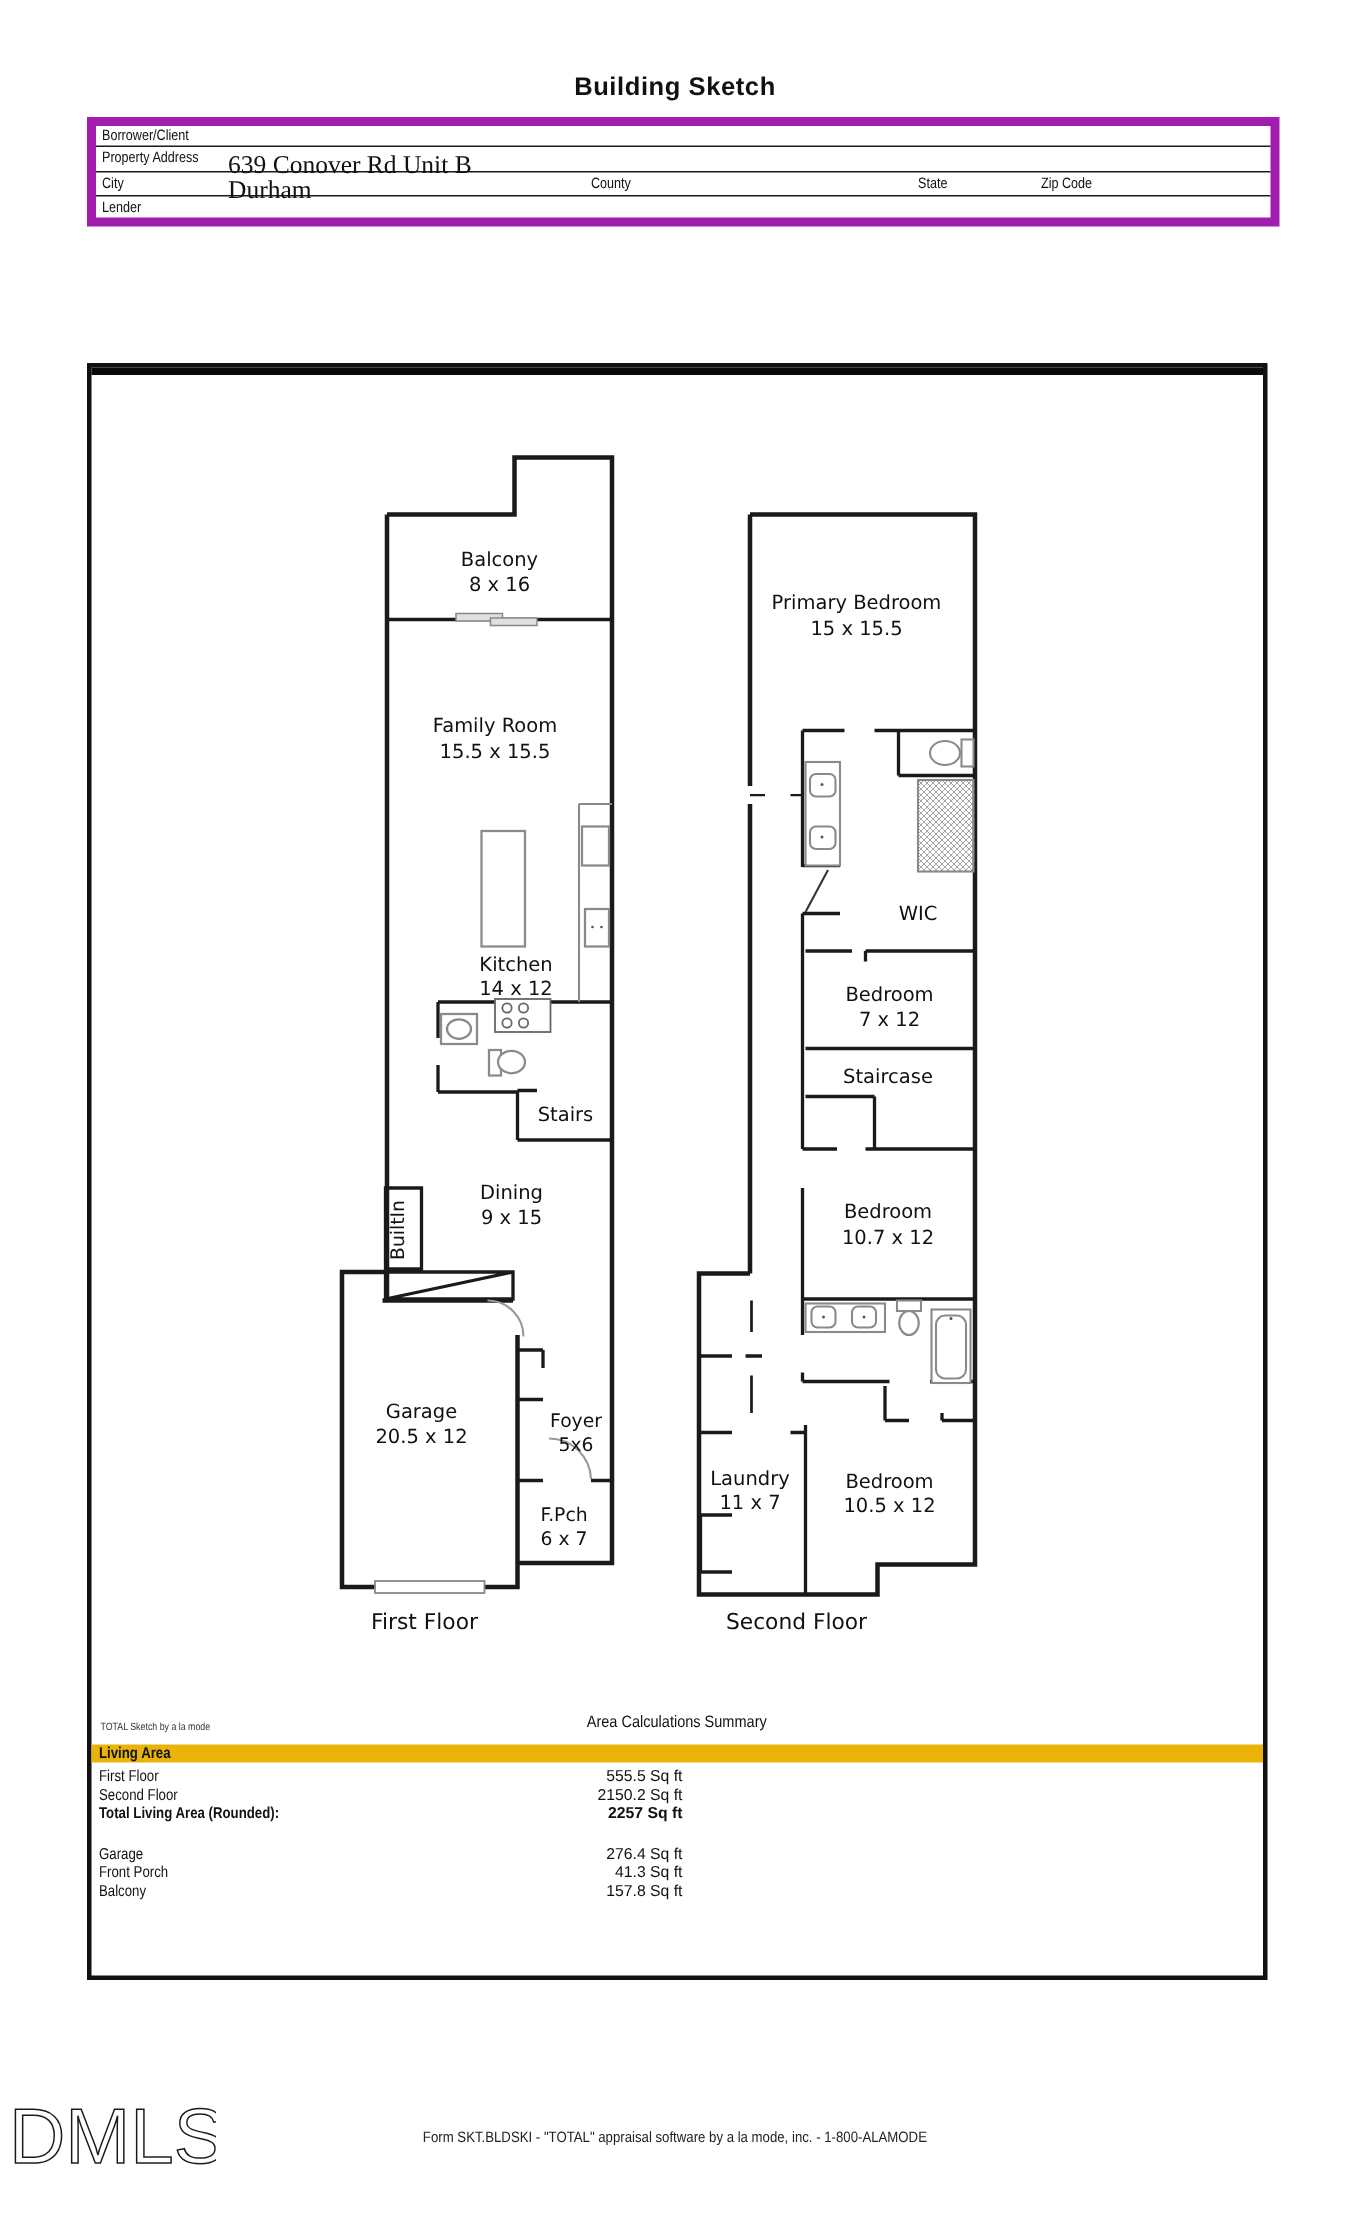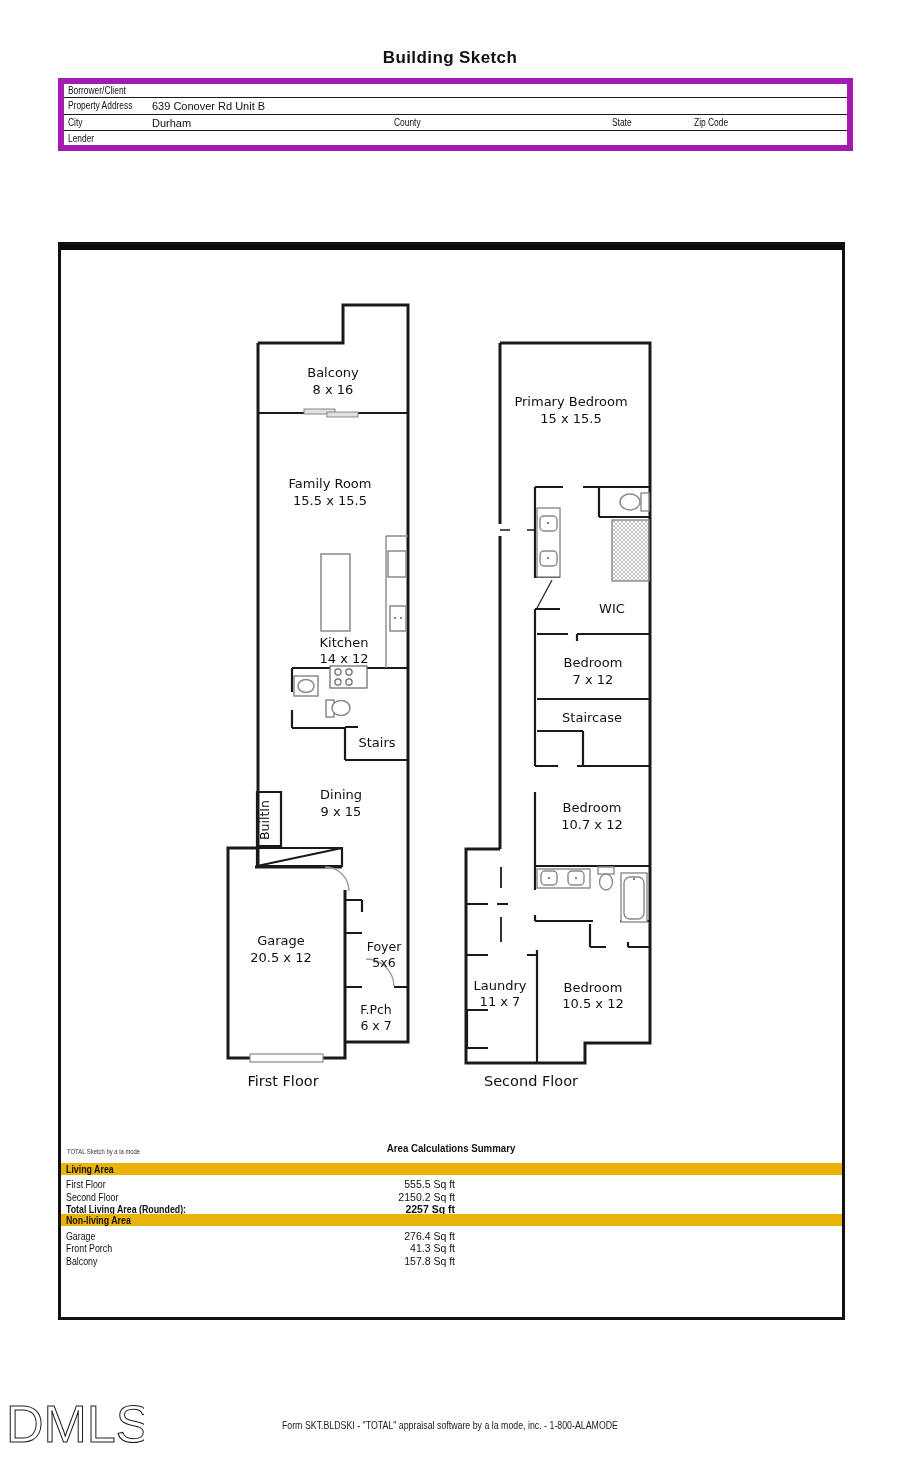--- a/index.html
+++ b/index.html
@@ -9,30 +9,30 @@
   .cn{display:inline-block;transform:scaleX(.84);transform-origin:0 50%;white-space:nowrap;}
   .cnc{display:inline-block;transform:scaleX(.88);transform-origin:50% 50%;white-space:nowrap;}
 
   
   .title{left:0;top:48px;width:900px;text-align:center;font-size:17px;font-weight:bold;letter-spacing:.4px;}
 
   
   .hdr{left:58px;top:78px;width:783px;height:61px;border:6px solid #a21caf;}
   .hline{position:absolute;left:0;width:100%;height:1px;background:#1a1a1a;}
   .flabel{position:absolute;font-size:10px;color:#111;}
-  .fval{position:absolute;font-size:11px;color:#111;}
+  .fval{position:absolute;font-size:17px;color:#111;font-family:Liberation Serif, serif;}
 
   
   .sketch{left:58px;top:242px;width:781px;height:1072px;border:3px solid #111;}
   .sketch svg{position:absolute;left:0;top:0;}
 
   
   .sum-el{position:absolute;font-size:10.5px;line-height:12px;}
   .sum-watermark{left:6px;top:901px;font-size:7px;color:#333;}
-  .sum-title{left:0;top:897px;width:100%;text-align:center;font-weight:bold;font-size:11px;}
+  .sum-title{left:0;top:897px;width:100%;text-align:center;font-weight:normal;font-size:11px;}
   .sum-bar{left:0;top:911px;width:100%;height:5px;background:#0a0a0a;}
   .band{left:0;width:100%;height:12px;background:#eab308;}
   .band b{position:absolute;left:5px;top:0;font-size:10.5px;line-height:12px;}
   .srow{left:5px;width:389px;}
   .srow .v{position:absolute;right:0;top:0;}
   .bold{font-weight:bold;}
 
   
   .formline{left:0;top:1420px;width:900px;text-align:center;font-size:10px;color:#222;}
   .logo{left:4px;top:1392px;}
@@ -223,23 +223,20 @@
     <div class="sum-el srow" style="top:933px">
       <span class="cn">First Floor</span><span class="v">555.5 Sq ft</span>
     </div>
     <div class="sum-el srow" style="top:946px">
       <span class="cn">Second Floor</span><span class="v">2150.2 Sq ft</span>
     </div>
     <div class="sum-el srow bold" style="top:958px">
       <span class="cn">Total Living Area (Rounded):</span><span class="v">2257 Sq ft</span>
     </div>
 
-    <div class="sum-el band" style="top:969px">
-        <b><span class="cn">Non-living Area</span></b>
-      </div>
     <div class="sum-el srow" style="top:985px">
       <span class="cn">Garage</span><span class="v">276.4 Sq ft</span>
     </div>
     <div class="sum-el srow" style="top:997px">
       <span class="cn">Front Porch</span><span class="v">41.3 Sq ft</span>
     </div>
     <div class="sum-el srow" style="top:1010px">
       <span class="cn">Balcony</span><span class="v">157.8 Sq ft</span>
     </div>
   </div>

